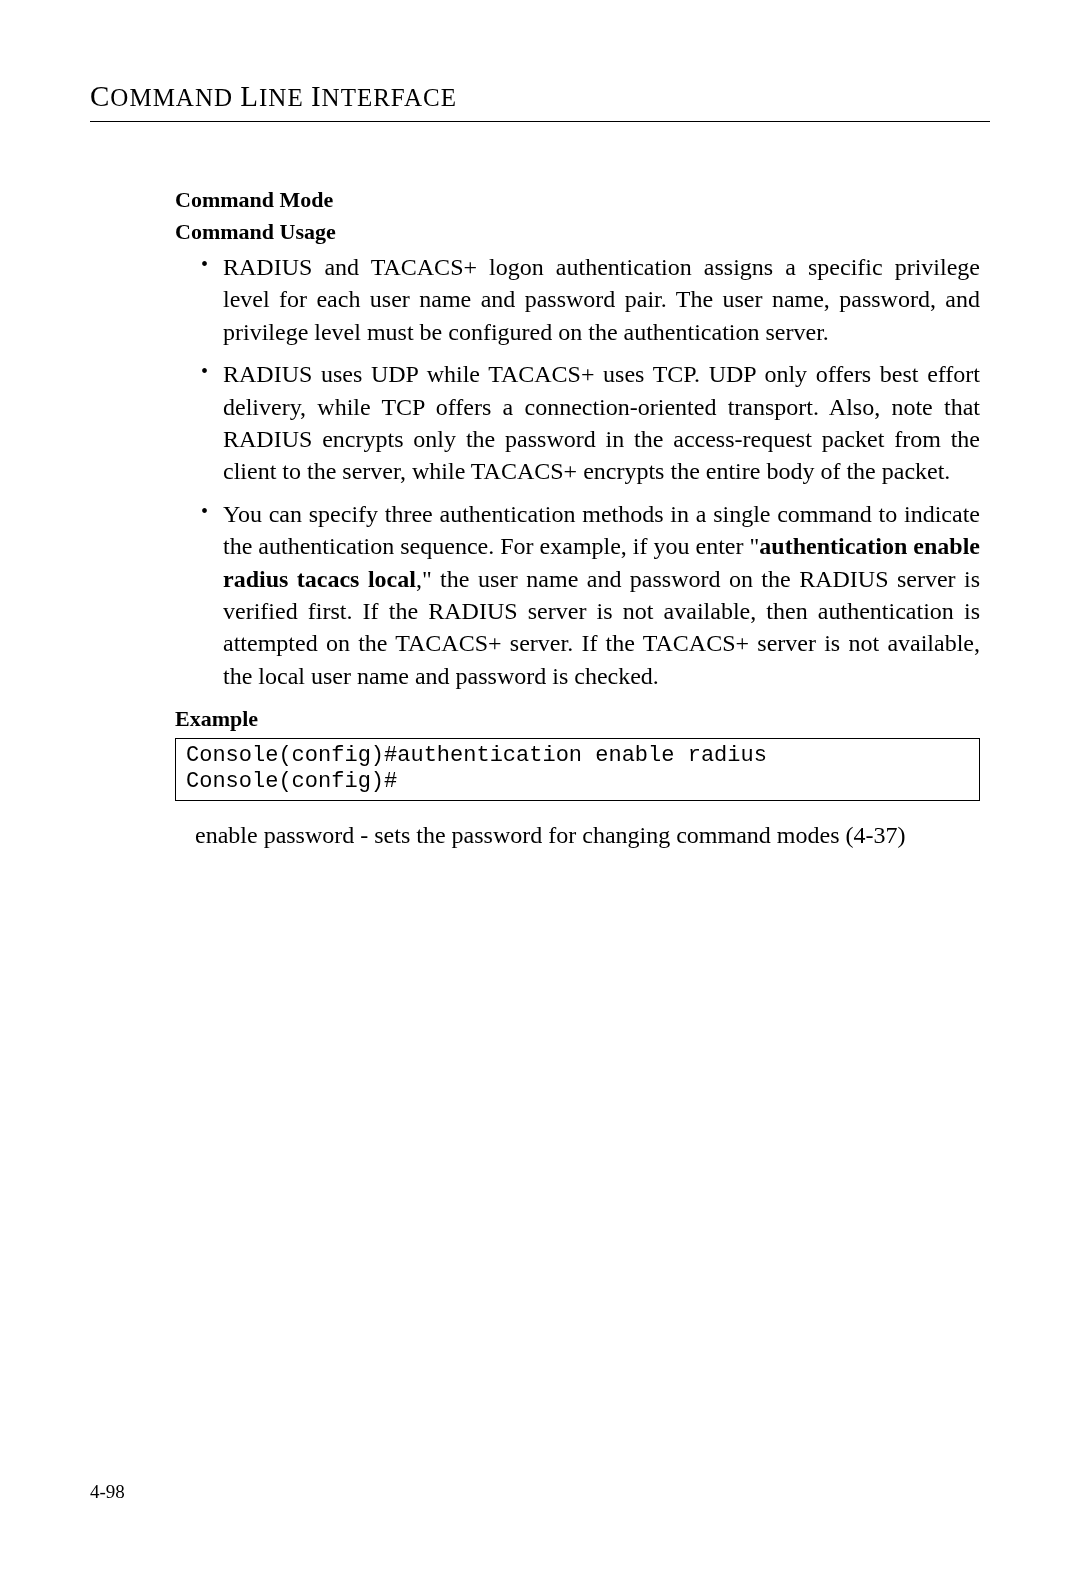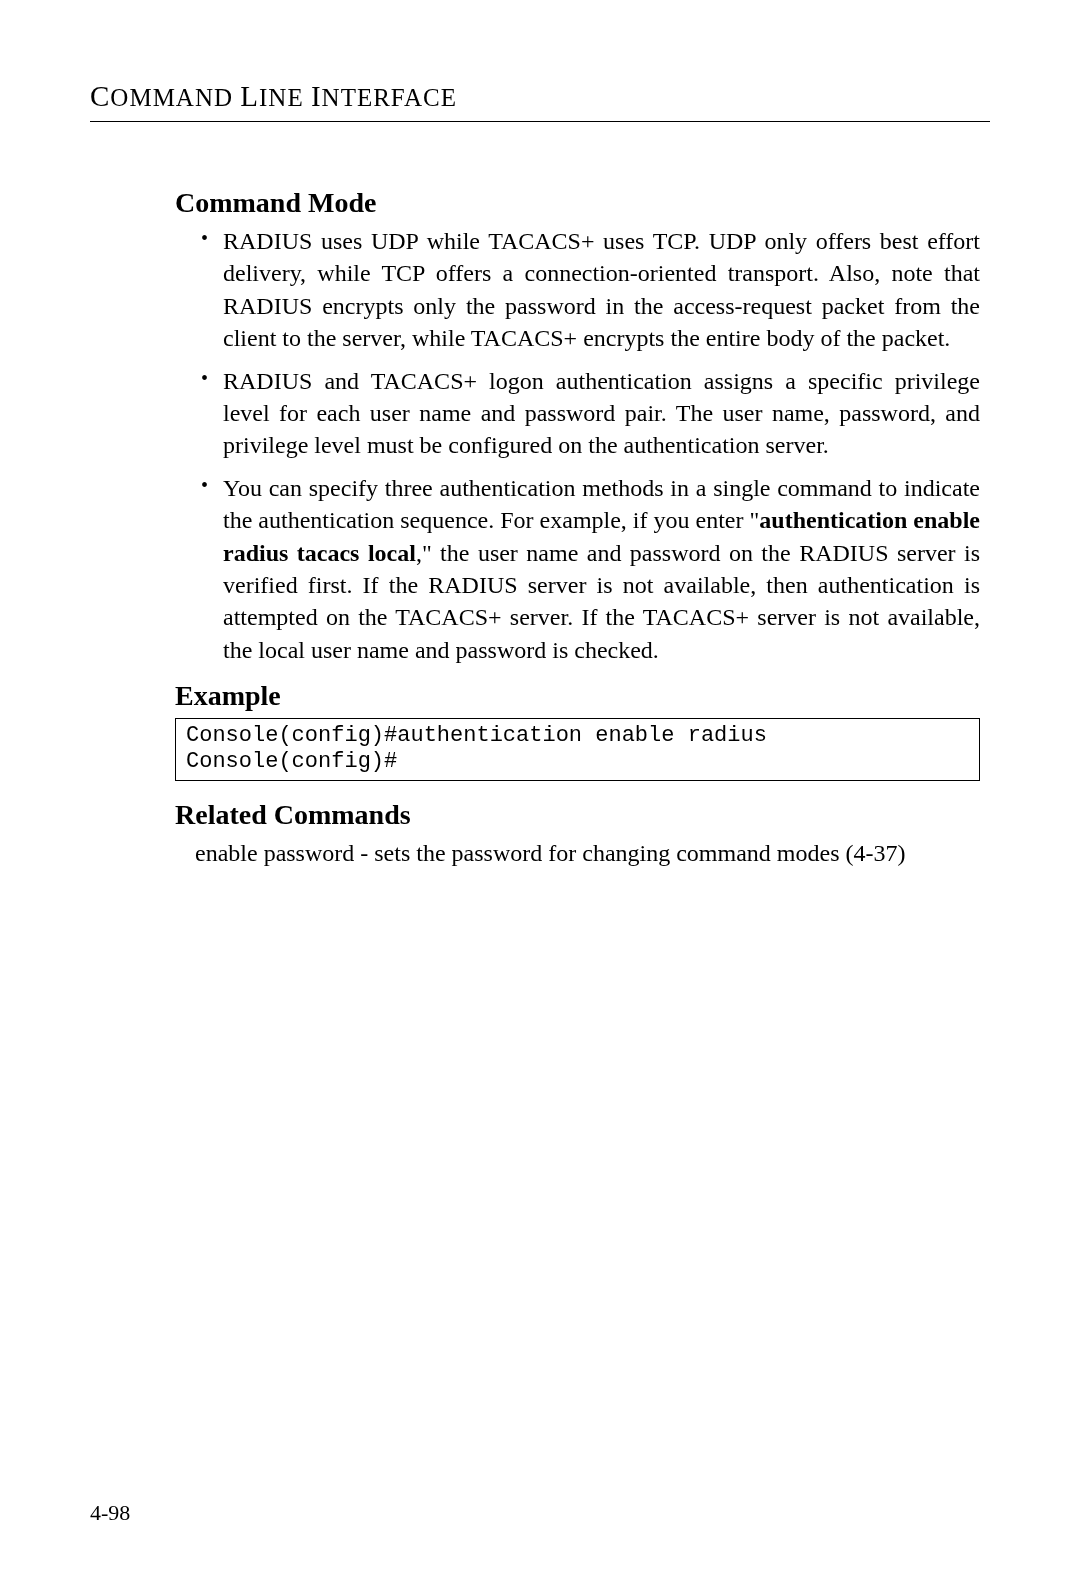--- a/index.html
+++ b/index.html
@@ -25,21 +25,21 @@
     }
     .page-header .cap {
       font-size: 29px;
     }
     .content {
       padding-left: 85px;
       padding-right: 10px;
     }
     .section-heading {
       font-weight: bold;
-      font-size: 28px;
+      font-size: 22px;
       margin-bottom: 6px;
     }
     .body-text {
       font-size: 24px;
       line-height: 1.35;
       margin-left: 20px;
       margin-bottom: 16px;
     }
     ul {
       list-style: none;
@@ -69,52 +69,52 @@
       padding: 4px 10px;
       font-family: 'Courier New', monospace;
       font-size: 22px;
       line-height: 1.2;
       white-space: pre;
       margin-top: 6px;
       margin-bottom: 18px;
     }
     .page-number {
       position: absolute;
-      bottom: 44px;
+      bottom: 67px;
       left: 90px;
-      font-size: 22px;
+      font-size: 19px;
     }
     .spaced {
       margin-top: 2px;
       font-family: Liberation Serif, serif;
     }
   </style>
 </head>
 <body>
 
 <div class="page-header">
   <span class="cap">C</span><span>OMMAND</span>
   <span class="cap">L</span><span>INE</span>
   <span class="cap">I</span><span>NTERFACE</span>
 </div>
 
 <div class="content">
 
   <div class="section-heading">Command Mode</div>
 
+  <div class="section-heading">Command Usage</div>
   <ul>
+    <li>RADIUS and TACACS+ logon authentication assigns a specific privilege level for each user name and password pair. The user name, password, and privilege level must be configured on the authentication server.</li>
     <li>RADIUS uses UDP while TACACS+ uses TCP. UDP only offers best effort delivery, while TCP offers a connection-oriented transport. Also, note that RADIUS encrypts only the password in the access-request packet from the client to the server, while TACACS+ encrypts the entire body of the packet.</li>
-    <li>RADIUS and TACACS+ logon authentication assigns a specific privilege level for each user name and password pair. The user name, password, and privilege level must be configured on the authentication server.</li>
     <li>
       <span>You can specify three authentication methods in a single command to indicate the authentication sequence. For example, if you enter "</span><span class="bold-inline">authentication enable radius tacacs local</span><span>," the user name and password on the RADIUS server is verified first. If the RADIUS server is not available, then authentication is attempted on the TACACS+ server. If the TACACS+ server is not available, the local user name and password is checked.</span>
     </li>
   </ul>
 
   <div class="section-heading spaced">Example</div>
   <div class="code-block">Console(config)#authentication enable radius
 Console(config)#</div>
 
-  <div class="section-heading">Related Commands</div>
   <div class="body-text">enable password -  sets the password for changing command modes (4-37)</div>
 
 </div>
 
 <div class="page-number">4-98</div>
 
 </body></html>

